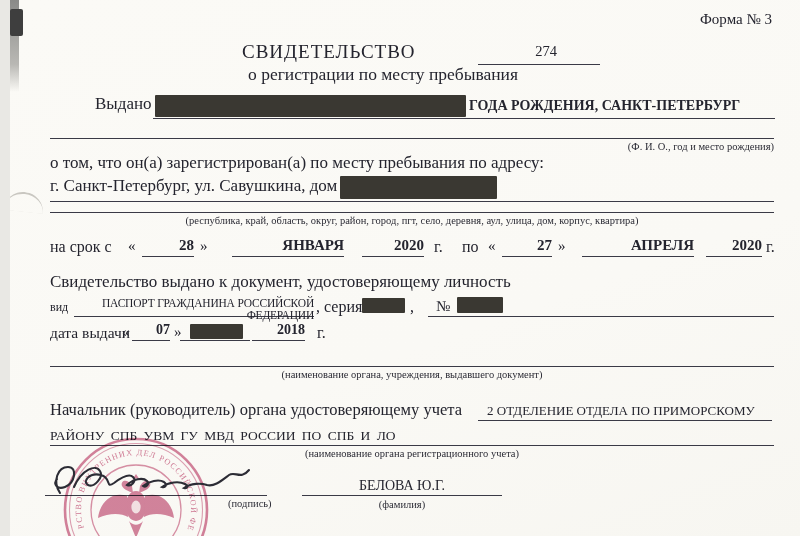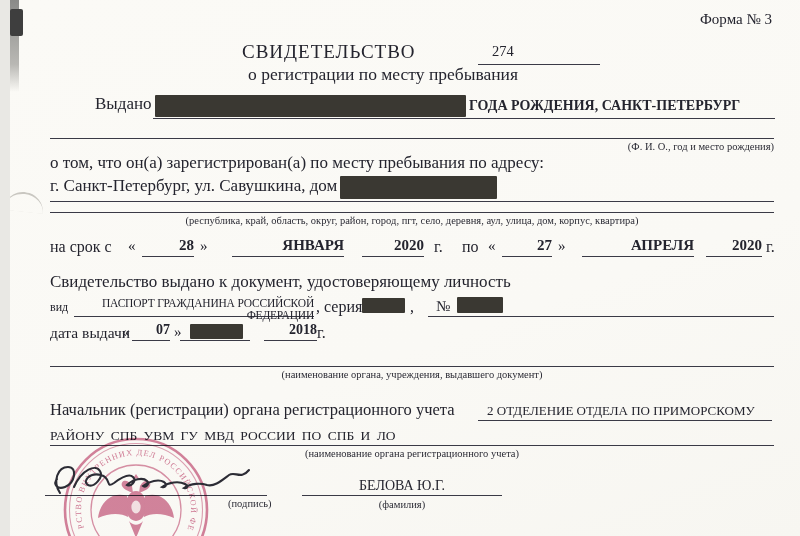--- a/index.html
+++ b/index.html
@@ -32,21 +32,21 @@
 <div id="doc">
 
   <div class="scan-strip"></div>
   <div class="scan-blob"></div>
   <div class="scan-curl"></div>
 
   <div class="abs" style="right:38px;top:11px;font-size:15px;">Форма № 3</div>
 
   <div class="abs" style="left:232px;top:41px;font-size:19px;letter-spacing:1px;">СВИДЕТЕЛЬСТВО</div>
 
-  <div class="cell" style="left:468px;top:43px;width:108px;height:21px;text-align:left;padding-left:14px;font-size:14.5px;">274</div>
+  <div class="cell" style="left:468px;top:43px;width:108px;height:21px;text-align:center;padding-left:14px;font-size:14.5px;">274</div>
 
   <div class="abs" style="left:238px;top:64px;font-size:17.5px;">о регистрации по месту пребывания</div>
 
   <div class="abs" style="left:85px;top:94px;font-size:17px;">Выдано</div>
   <div class="redact" style="left:145px;top:95px;width:311px;height:22px;"></div>
   <div class="abs" style="left:459px;top:98px;font-size:14px;font-weight:bold;">ГОДА РОЖДЕНИЯ, САНКТ-ПЕТЕРБУРГ</div>
   <div class="rule" style="left:143px;top:118px;width:622px;"></div>
 
   <div class="rule" style="left:40px;top:138px;width:724px;"></div>
   <div class="abs cap center" style="left:40px;top:141px;width:724px;text-align:right;">(Ф. И. О., год и место рождения)</div>
@@ -85,27 +85,27 @@
   <div class="abs" style="left:426px;top:298px;font-size:15px;">№</div>
   <div class="rule" style="left:418px;top:316px;width:346px;"></div>
   <div class="redact" style="left:447px;top:297px;width:46px;height:16px;"></div>
 
   <div class="abs" style="left:40px;top:324px;font-size:15.5px;">дата выдачи</div>
   <div class="abs q" style="left:112px;top:324px;">«</div>
   <div class="cell bval" style="left:122px;top:322px;width:38px;height:18px;font-size:14px;">07</div>
   <div class="abs q" style="left:164px;top:324px;">»</div>
   <div class="redact" style="left:180px;top:324px;width:53px;height:15px;"></div>
   <div class="rule" style="left:170px;top:340px;width:70px;"></div>
-  <div class="cell bval" style="left:254px;top:322px;width:53px;height:18px;font-size:14px;">2018</div>
+  <div class="cell bval" style="left:242px;top:322px;width:53px;height:18px;font-size:14px;">2018</div>
   <div class="abs" style="left:307px;top:324px;font-size:16px;">г.</div>
 
   <div class="rule" style="left:40px;top:366px;width:724px;"></div>
   <div class="abs cap center" style="left:40px;top:369px;width:724px;">(наименование органа, учреждения, выдавшего документ)</div>
 
-  <div class="abs" style="left:40px;top:400px;font-size:16.5px;">Начальник (регистрации) органа регистрационного учета</div>
+  <div class="abs" style="left:40px;top:400px;font-size:16.5px;">Начальник (руководитель) органа удостоверяющему учета</div>
   <div class="abs" style="left:477px;top:403px;font-size:13px;">2 ОТДЕЛЕНИЕ ОТДЕЛА  ПО ПРИМОРСКОМУ</div>
   <div class="rule" style="left:468px;top:420px;width:294px;"></div>
   <div class="abs" style="left:40px;top:428px;font-size:13.5px;word-spacing:3px;">РАЙОНУ СПБ УВМ  ГУ  МВД РОССИИ  ПО СПБ  И  ЛО</div>
   <div class="rule" style="left:40px;top:445px;width:724px;"></div>
   <div class="abs cap center" style="left:40px;top:448px;width:724px;">(наименование органа регистрационного учета)</div>
 
   <div class="rule" style="left:35px;top:495px;width:222px;"></div>
   <div class="abs cap" style="left:218px;top:498px;">(подпись)</div>
 
   <div class="abs center" style="left:292px;top:478px;width:200px;font-size:14px;">БЕЛОВА  Ю.Г.</div>

